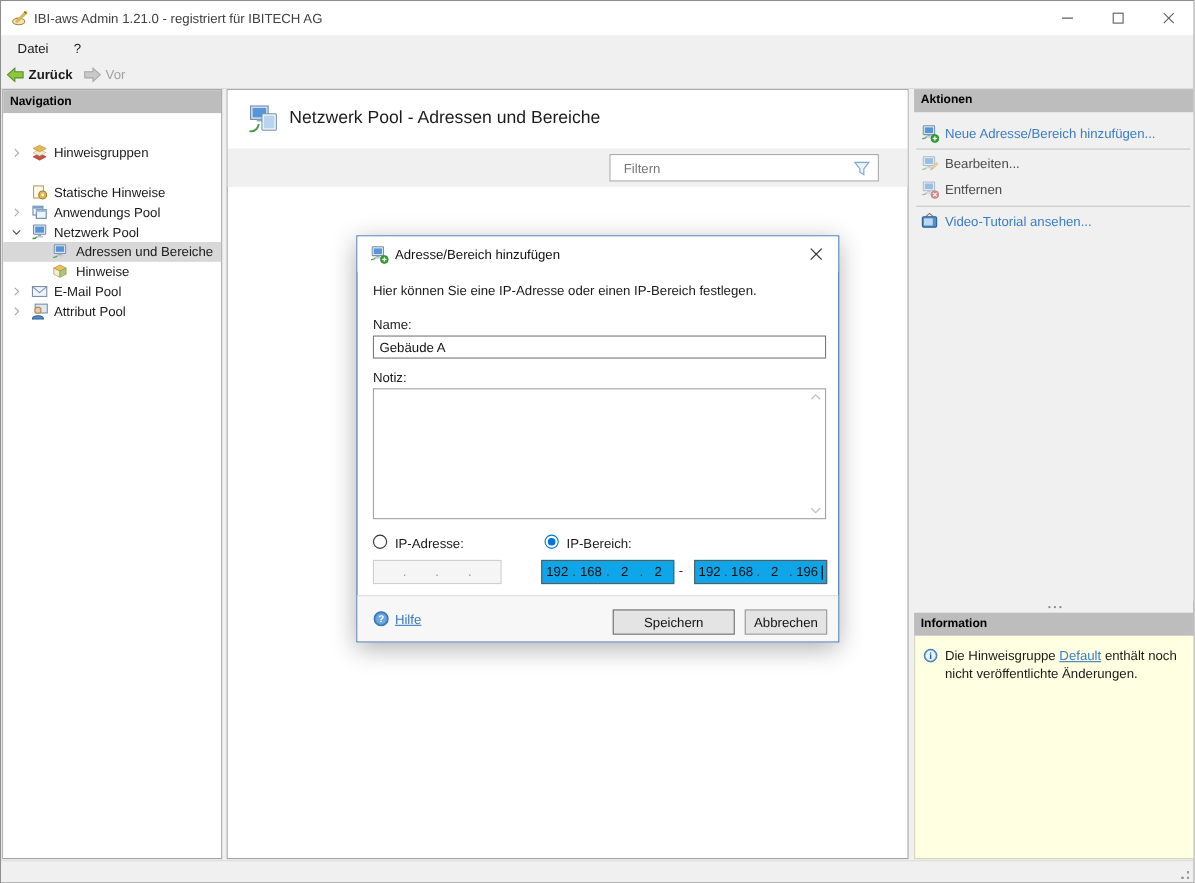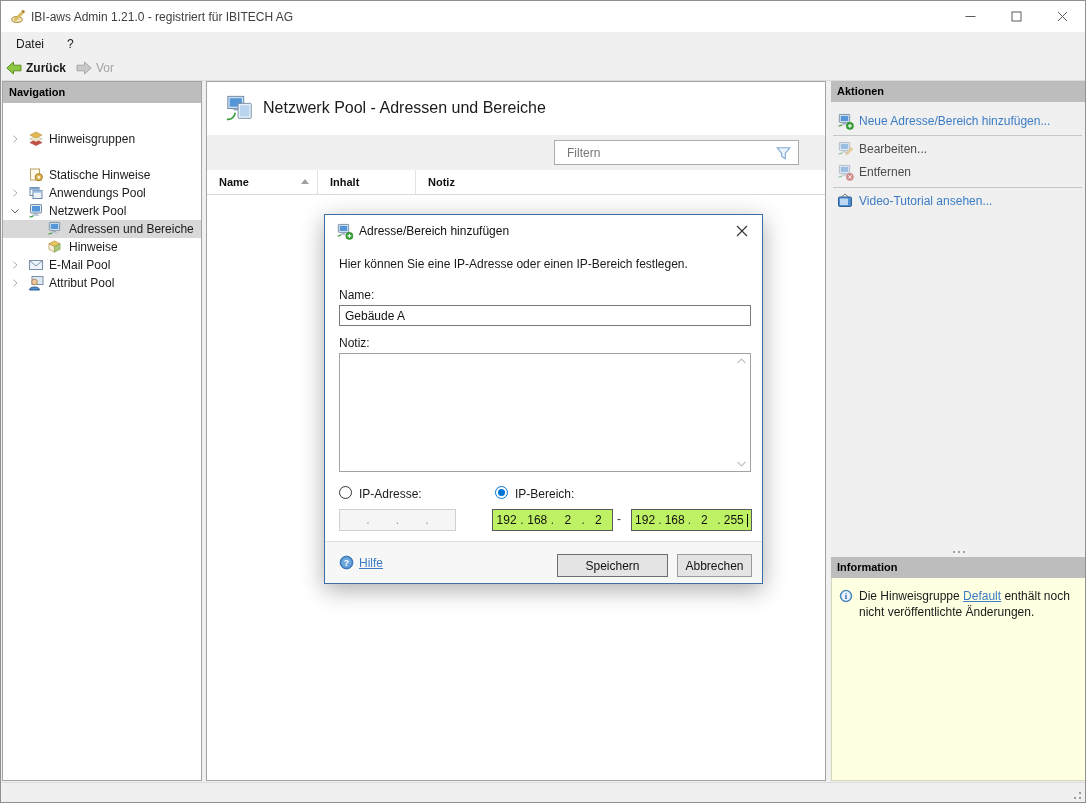--- a/index.html
+++ b/index.html
@@ -83,21 +83,21 @@
   .dlg-desc{position:absolute;left:14px;top:42px;color:#1a1a1a;}
   .dlg-label{position:absolute;left:14px;color:#1a1a1a;}
   .dlg-input{position:absolute;left:14px;top:90px;width:412px;height:21px;border:1px solid #7a7a7a;font-family:"Liberation Sans",sans-serif;font-size:12px;padding:2px 5px;outline:none;color:#111;}
   .dlg-textarea{position:absolute;left:14px;top:138px;width:412px;height:119px;border:1px solid #a2a2a2;background:#fff;}
   .ta-sb{position:absolute;right:1px;top:1px;bottom:1px;width:15px;background:#fff;}
   .ta-sb .up{position:absolute;top:2px;left:2px;} .ta-sb .dn{position:absolute;bottom:2px;left:2px;}
   .radio{position:absolute;width:13px;height:13px;border:1px solid #333;border-radius:50%;background:#fff;}
   .radio.selected{border-color:#0075d7;}
   .radio.selected::after{content:"";position:absolute;left:2px;top:2px;width:7px;height:7px;border-radius:50%;background:#0075d7;}
   .radio-lbl{position:absolute;color:#1a1a1a;text-align:center;}
-  .ipfield{position:absolute;top:294px;height:22px;border:1px solid #5a5a5a;background:#bef264;display:flex;align-items:center;justify-content:space-evenly;font-size:12px;color:#111;}
+  .ipfield{position:absolute;top:294px;height:22px;border:1px solid #5a5a5a;background:#0ea5e9;display:flex;align-items:center;justify-content:space-evenly;font-size:12px;color:#111;}
   .ipfield .oct{min-width:20px;text-align:center;}
   .ipfield .dot{color:#444;}
   .ipfield.off{border-color:#cfcfcf;background:#f5f5f5;color:#9a9a9a;}
   .ipfield.off .dot{color:#9a9a9a;}
   .caret{display:inline-block;width:1px;height:13px;background:#000;vertical-align:middle;}
   .range-dash{position:absolute;top:297px;left:292px;color:#333;}
   .dlg-footer{position:absolute;left:0;bottom:0;width:100%;height:42px;background:#f7f7f7;border-top:1px solid #dfdfdf;}
   .help-link{position:absolute;left:14px;top:13px;display:flex;align-items:center;gap:5px;color:#3b7cc4;}
   .btn{position:absolute;top:12px;height:23px;background:#e4e4e4;border:1px solid #9a9a9a;font-family:"Liberation Sans",sans-serif;font-size:12px;color:#111;padding:0;}
   .btn.save{left:232px;width:111px;border-color:#6e6e6e;}
@@ -335,32 +335,20 @@
       <span class="main-title">Netzwerk Pool - Adressen und Bereiche</span>
     </div>
     <div class="filter-bar">
       <div class="filter-box">
         <input type="text" placeholder="Filtern" style="">
         <svg class="filter-funnel" width="17" height="17">
             <use href="#sym-funnel"></use>
           </svg>
       </div>
     </div>
-    <div class="thead">
-      <div class="th c1">
-        <span>Name</span>
-        <span class="sort-asc"></span>
-      </div>
-      <div class="th c2">
-        <span>Inhalt</span>
-      </div>
-      <div class="th c3">
-        <span>Notiz</span>
-      </div>
-    </div>
   </div>
 
   <div class="right-top">
     <div class="panel-head">Aktionen</div>
 
     <div class="act-row" style="top:32px">
       <svg class="act-ico" width="17" height="17">
         <use href="#sym-monitor" width="15" height="15"></use>
         <g transform="translate(8.5,8.5) scale(0.55)">
             <use href="#sym-plusbadge" width="16" height="16"></use>
@@ -483,21 +471,21 @@
 
     <span class="range-dash">-</span>
 
     <div class="ipfield" style="left:306px;width:121px">
       <span class="oct">192</span>
         <span class="dot">.</span>
         <span class="oct">168</span>
         <span class="dot">.</span>
         <span class="oct">2</span>
         <span class="dot">.</span>
-        <span class="oct">255</span>
+        <span class="oct">196</span>
         <span class="caret"></span>
     </div>
 
     <div class="dlg-footer">
       <a class="help-link" href="#">
         <svg width="15" height="15">
             <use href="#sym-help" width="15" height="15"></use>
           </svg>
         <span>Hilfe</span>
       </a>

